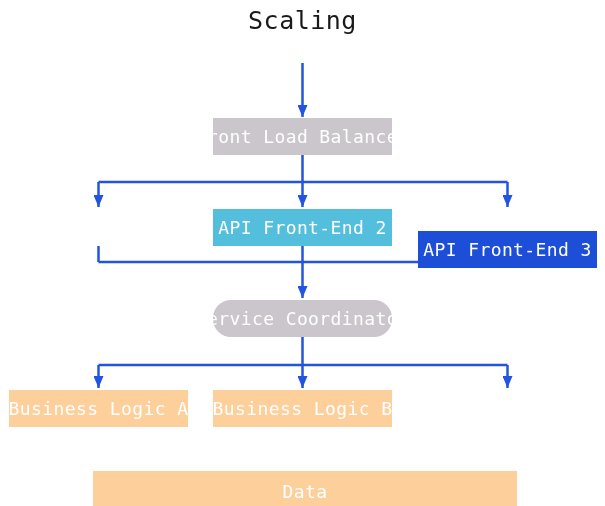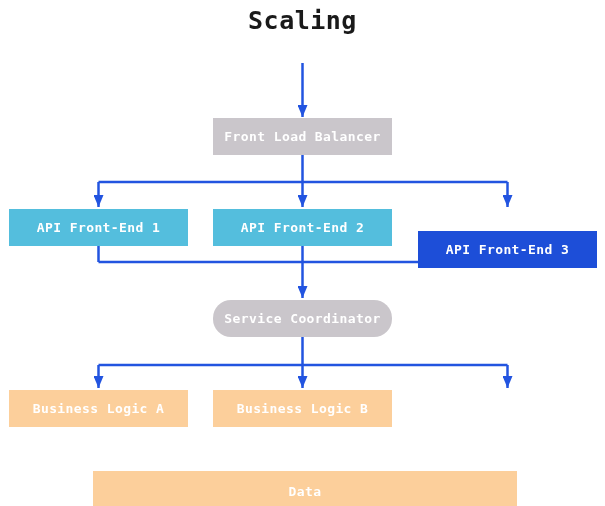--- a/index.html
+++ b/index.html
@@ -12,36 +12,36 @@
     font-family: "DejaVu Sans Mono", "Liberation Mono", monospace;
   }
   .title {
     position: absolute;
     left: 0; top: 6px;
     width: 605px;
     margin: 0;
     text-align: center;
     font-size: 25px;
     line-height: 30px;
-    font-weight: bold;
+    font-weight: normal;
     color: #1a1a1a;
     letter-spacing: 0.5px;
   }
   .edges {
     position: absolute;
     left: 0; top: 0;
   }
   .node {
     position: absolute;
     display: flex;
     align-items: center;
     justify-content: center;
     color: #ffffff;
-    font-size: 13px;
-    font-weight: bold;
+    font-size: 18px;
+    font-weight: normal;
     letter-spacing: 0.4px;
     white-space: nowrap;
   }
   .n0 { left: 213px; top: 118px; width: 179px; height: 37px; }
   .n1 { left:   9px; top: 209px; width: 179px; height: 37px; }
   .n2 { left: 213px; top: 209px; width: 179px; height: 37px; }
   .n3 { left: 418px; top: 209px; width: 179px; height: 37px; }
   .n4 { left: 213px; top: 300px; width: 179px; height: 37px; border-radius: 18px; }
   .n5 { left:   9px; top: 390px; width: 179px; height: 37px; }
   .n6 { left: 213px; top: 390px; width: 179px; height: 37px; }
@@ -74,21 +74,20 @@
       <path d="M302.5 246 V298" marker-end="url(#ah)"></path>
 
       <path d="M302.5 337 V365 M98.5 365 H507.5"></path>
       <path d="M98.5 365 V388" marker-end="url(#ah)"></path>
       <path d="M302.5 365 V388" marker-end="url(#ah)"></path>
       <path d="M507.5 365 V388" marker-end="url(#ah)"></path>
     </g>
   </svg>
 
   <div class="node n0" style="background-color: rgb(202, 198, 203); color: rgb(255, 255, 255);">Front Load Balancer</div>
-  <div class="node n1" style="background-color: rgb(84, 190, 221); color: rgb(255, 255, 255);">API Front-End 1</div>
   <div class="node n2" style="background-color: rgb(84, 190, 221); color: rgb(255, 255, 255);">API Front-End 2</div>
   <div class="node n3" style="background-color: #1d4ed8; color: rgb(255, 255, 255); margin-top: 22px;">API Front-End 3</div>
   <div class="node n4" style="background-color: rgb(202, 198, 203); color: rgb(255, 255, 255);">Service Coordinator</div>
   <div class="node n5" style="background-color: rgb(252, 207, 155); color: rgb(255, 255, 255);">Business Logic A</div>
   <div class="node n6" style="background-color: rgb(252, 207, 155); color: rgb(255, 255, 255);">Business Logic B</div>
   <div class="node n8" style="background-color: rgb(252, 207, 155); color: rgb(255, 255, 255);">Data</div>
 
 </div>
 
 </body></html>

